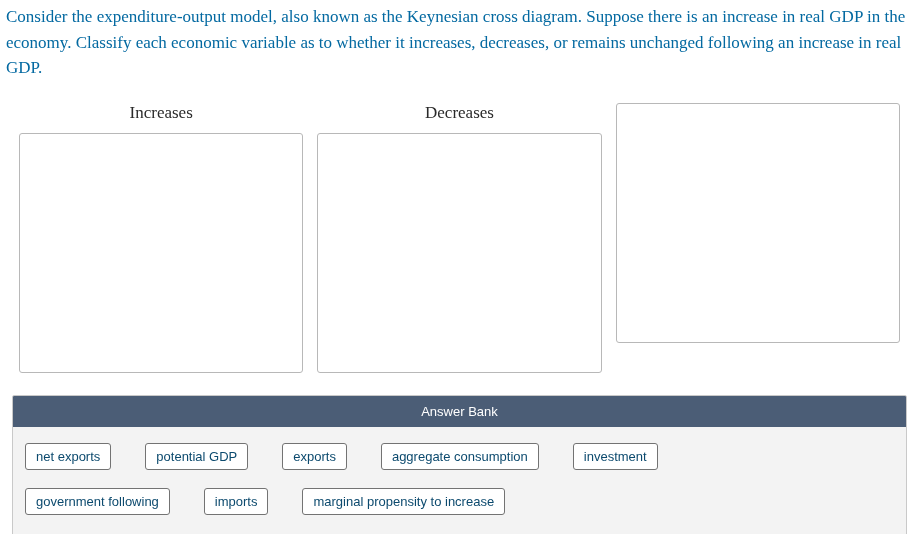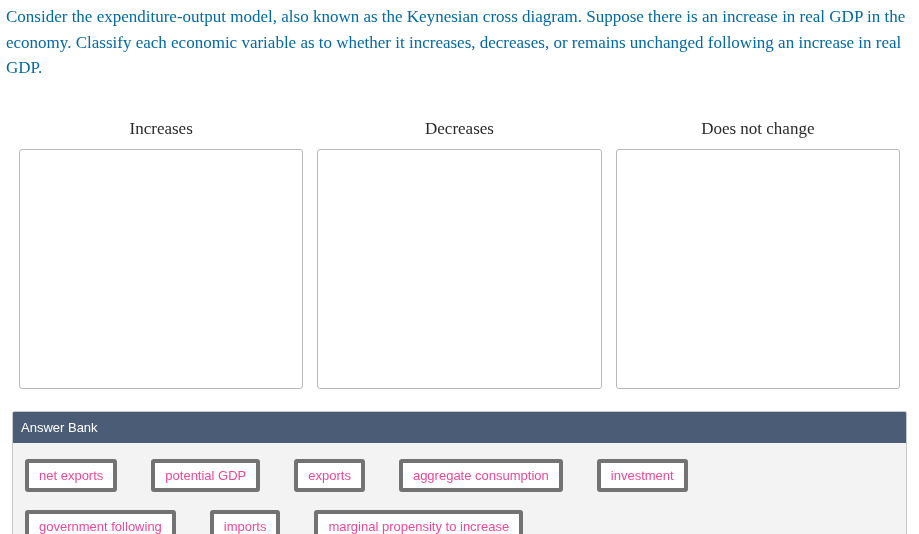--- a/index.html
+++ b/index.html
@@ -14,21 +14,21 @@
   .question {
     font-size: 17px;
     line-height: 1.5;
     padding: 4px 6px 12px 6px;
     color: #0369a1;
   }
   .columns {
     display: flex;
     gap: 14px;
     padding: 0 19px;
-    margin-top: 26px;
+    margin-top: 10px;
   }
   .col {
     flex: 1;
     display: flex;
     flex-direction: column;
     align-items: center;
   }
   .col-label {
     font-size: 17px;
     margin-bottom: 10px;
@@ -43,64 +43,63 @@
   }
   .answer-bank-wrap {
     margin: 22px 12px 0 12px;
     border: 1px solid #c9c9c9;
     border-radius: 2px;
     overflow: hidden;
   }
   .answer-bank-header {
     background: #4b5d76;
     color: #fff;
-    text-align: left;
+    text-align: center;
     font-family: Arial, sans-serif;
     font-size: 13px;
-    padding: 8px 8px;
+    padding: 8px 0;
   }
   .answer-bank-body {
     background: #f3f3f3;
     padding: 16px 12px 4px 12px;
   }
   .tile-row {
     display: flex;
     flex-wrap: wrap;
     gap: 34px;
     margin-bottom: 18px;
   }
   .tile {
     background: #fff;
-    border: 4px solid #737373;
+    border: 1px solid #737373;
     border-radius: 3px;
     padding: 5px 10px;
     font-family: Arial, sans-serif;
     font-size: 13px;
-    color: #ec4899;
+    color: #0c4a6e;
     cursor: grab;
     user-select: none;
     box-shadow: 0 0 0 rgba(0,0,0,0);
   }
 </style>
 </head>
 <body>
 
 <div class="question">Consider the expenditure-output model, also known as the Keynesian cross diagram. Suppose there is an increase in real GDP in the economy. Classify each economic variable as to whether it increases, decreases, or remains unchanged following an increase in real GDP.</div>
 
 <div class="columns">
   <div class="col">
     <div class="col-label">Increases</div>
     <div class="drop-zone"></div>
   </div>
   <div class="col">
     <div class="col-label">Decreases</div>
     <div class="drop-zone"></div>
   </div>
   <div class="col">
-    <div class="col-label">Does not change</div>
     <div class="drop-zone"></div>
   </div>
 </div>
 
 <div class="answer-bank-wrap">
   <div class="answer-bank-header">Answer Bank</div>
   <div class="answer-bank-body">
     <div class="tile-row">
       <div class="tile">net exports</div>
       <div class="tile">potential GDP</div>

